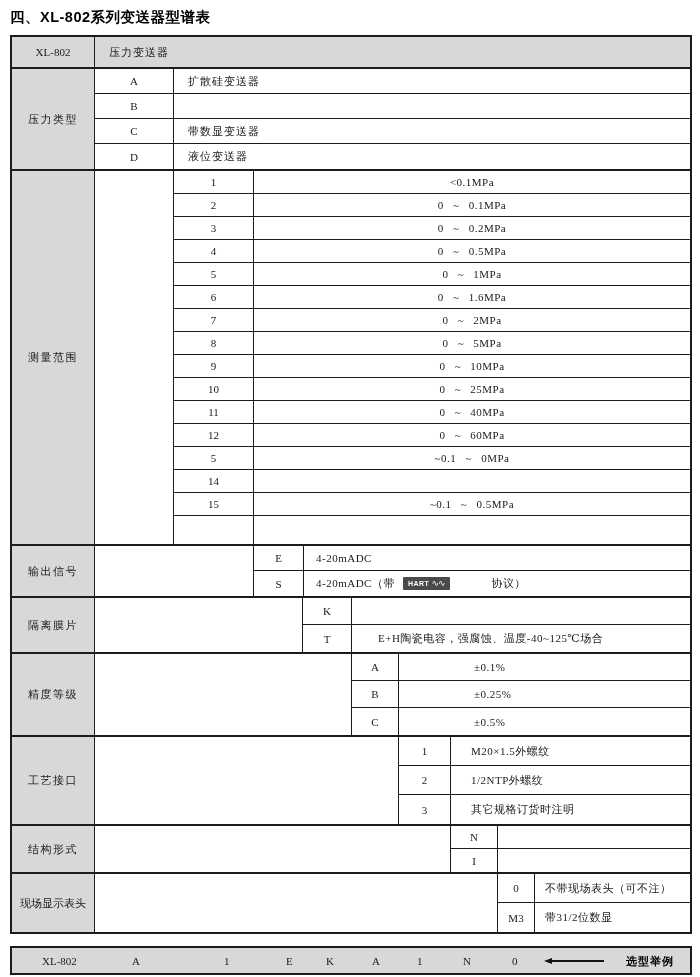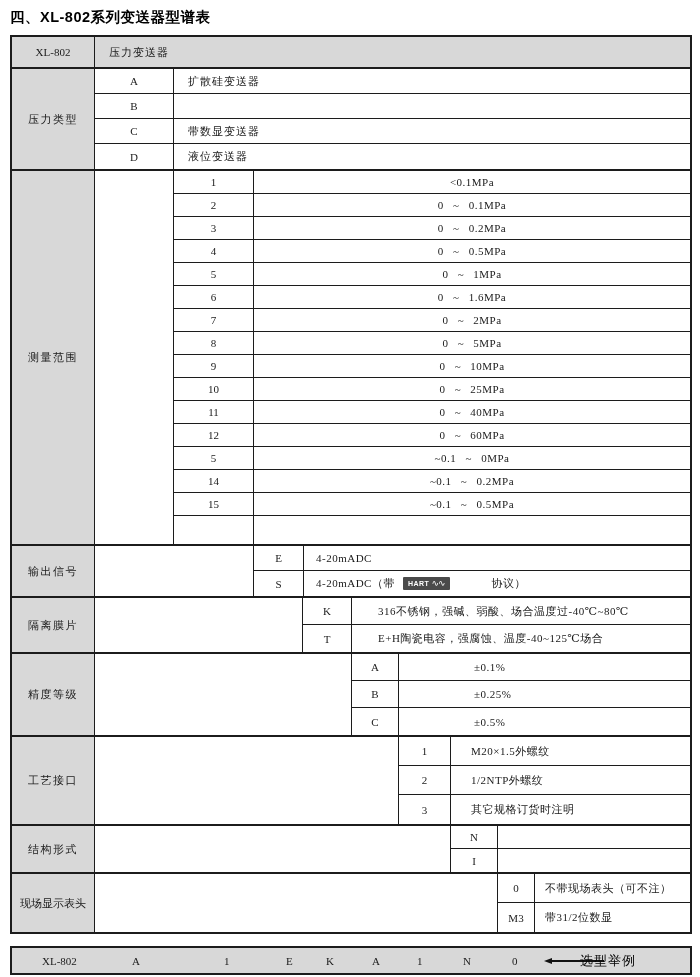--- a/index.html
+++ b/index.html
@@ -93,23 +93,23 @@
   .sel-arrow .head{
     width:0;height:0;
     border-right:8px solid #111;
     border-top:3.5px solid transparent;
     border-bottom:3.5px solid transparent;
   }
   .sel-arrow .shaft{
     display:inline-block;width:52px;height:0;border-top:2px solid #111;
   }
   .example-label{
-    position:absolute;left:568px;top:50%;transform:translateY(-50%);
+    position:absolute;left:614px;top:50%;transform:translateY(-50%);
     font-family:"Liberation Sans","DejaVu Sans",sans-serif;
-    font-weight:normal;font-size:13px;letter-spacing:1px;color:#000;
+    font-weight:bold;font-size:11px;letter-spacing:1px;color:#000;
   }
 </style>
 </head>
 <body>
 
 <div class="page">
 
   <div class="doc-title">四、XL-802系列变送器型谱表</div>
 
   <div class="spec-table">
@@ -189,21 +189,20 @@
           <div class="opt-row" style="height: 23px;">
             <div class="code-cell" style="width: 80px;">12</div>
             <div class="desc-cell">0 ~ 60MPa</div>
           </div>
           <div class="opt-row" style="height: 23px;">
             <div class="code-cell" style="width: 80px;">5</div>
             <div class="desc-cell">~0.1 ~ 0MPa</div>
           </div>
           <div class="opt-row" style="height: 23px;">
             <div class="code-cell" style="width: 80px;">14</div>
-            <div class="desc-cell">~0.1 ~ 0.2MPa</div>
           </div>
           <div class="opt-row" style="height: 23px;">
             <div class="code-cell" style="width: 80px;">15</div>
             <div class="desc-cell">~0.1 ~ 0.5MPa</div>
           </div>
           <div class="opt-row" style="height: 28px;">
             <div class="code-cell" style="width: 80px;"></div>
             <div class="desc-cell"></div>
           </div>
         </div>
@@ -225,21 +224,20 @@
             </div>
           </div>
         </div>
       </div>
       <div class="section sec-3">
         <div class="label-cell">隔离膜片</div>
         <div class="indent-cell" style="width: 208px;"></div>
         <div class="rows">
           <div class="opt-row" style="height: 27px;">
             <div class="code-cell" style="width: 49px;">K</div>
-            <div class="desc-cell">316不锈钢，强碱、弱酸、场合温度过-40℃~80℃</div>
           </div>
           <div class="opt-row" style="height: 27px;">
             <div class="code-cell" style="width: 49px;">T</div>
             <div class="desc-cell">E+H陶瓷电容，强腐蚀、温度-40~125℃场合</div>
           </div>
         </div>
       </div>
       <div class="section sec-4">
         <div class="label-cell">精度等级</div>
         <div class="indent-cell" style="width: 257px;"></div>

